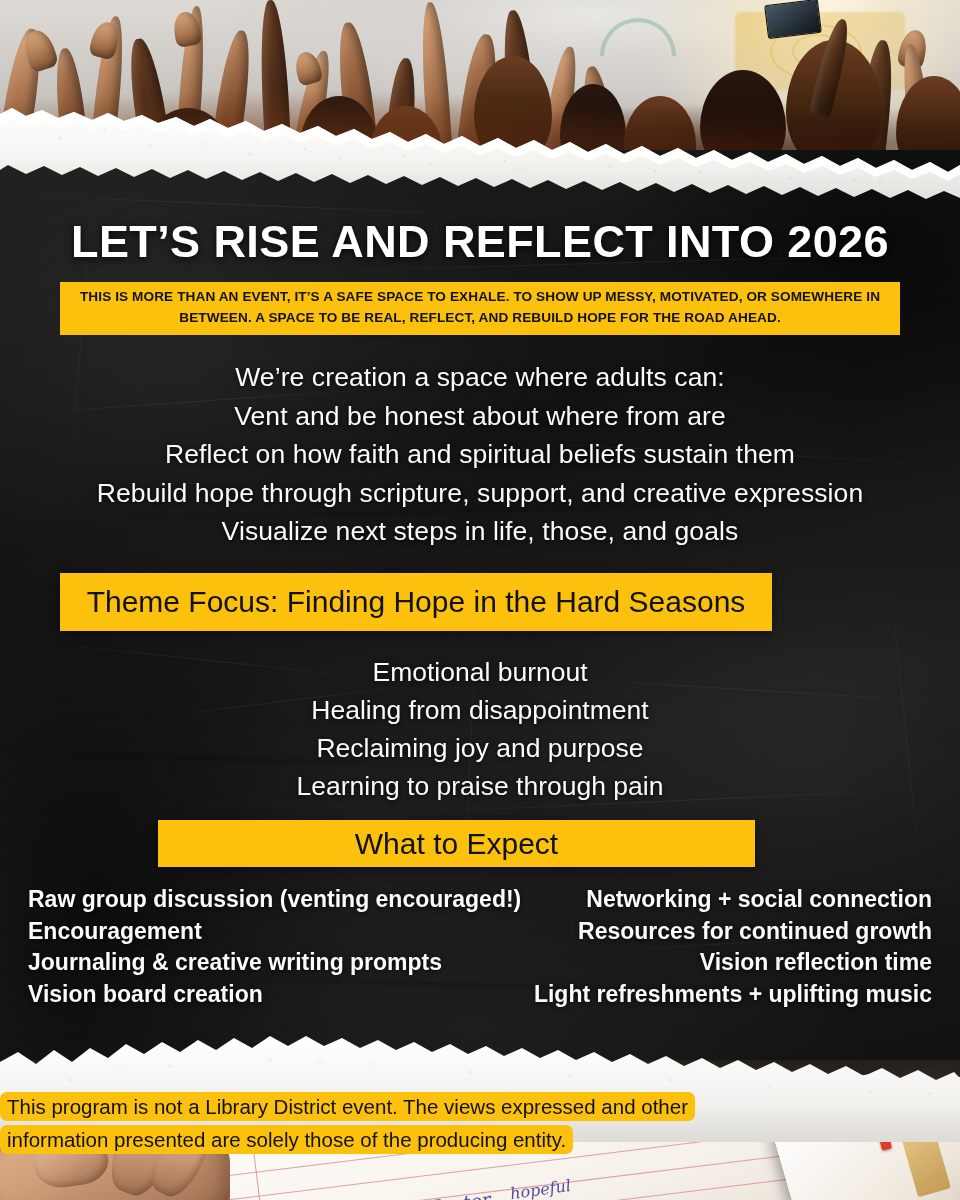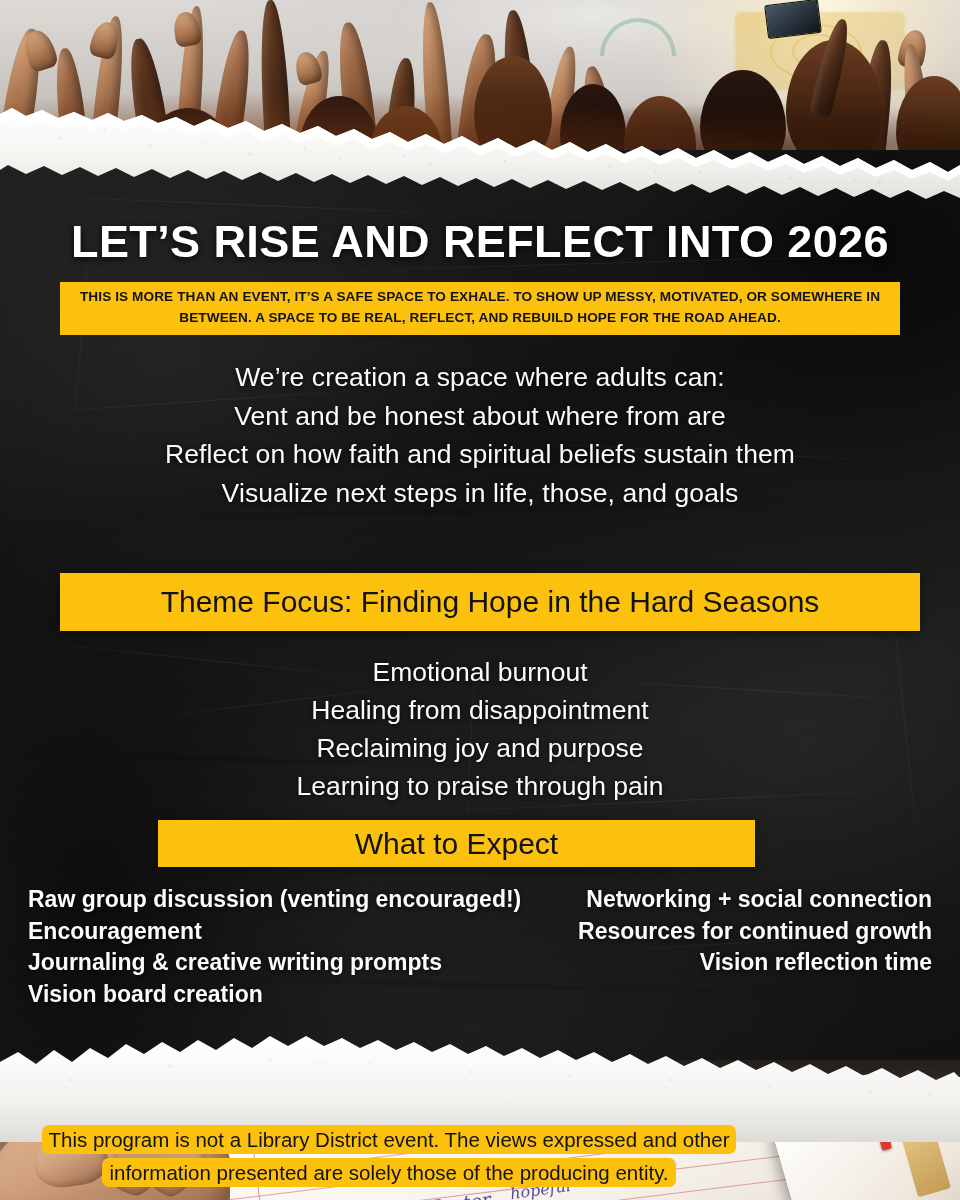--- a/index.html
+++ b/index.html
@@ -273,21 +273,21 @@
   .band {
     position: absolute;
     background: #fcc10d;
     box-sizing: border-box;
     text-align: center;
     color: #121212;
     box-shadow: 0 2px 9px rgba(0,0,0,0.5);
   }
   .band-theme {
     left: 60px; top: 573px;
-    width: 860px; height: 58px;
+    width: 712px; height: 58px;
     line-height: 58px;
     font-size: 30px;
   }
   .band-expect {
     left: 158px; top: 820px;
     width: 597px; height: 47px;
     line-height: 47px;
     font-size: 30px;
   }
 
@@ -317,23 +317,21 @@
     text-shadow: 0 1px 5px rgba(0,0,0,0.8);
   }
   .col-left { text-align: left; }
   .col-right { text-align: right; }
   .expect-line { white-space: nowrap; font-weight: bold; }
 
   .disclaimer {
     position: absolute;
     left: 0; top: 1090px;
     width: 778px;
-    text-align: center;
     z-index: 60;
-    margin-top: 33px;
   }
   .disclaimer span {
     display: inline;
     background: #fcc10d;
     color: #121212;
     font-size: 20.5px;
     line-height: 33px;
     font-weight: normal;
     padding: 3px 7px;
     box-decoration-break: clone;
@@ -541,20 +539,21 @@
   <div class="content">
 
     <div class="headline">LET’S RISE AND REFLECT INTO 2026</div>
 
     <div class="subband">THIS IS MORE THAN AN EVENT,  IT’S A SAFE SPACE TO EXHALE. TO SHOW UP MESSY, MOTIVATED, OR SOMEWHERE IN BETWEEN. A SPACE TO BE REAL, REFLECT, AND REBUILD HOPE FOR THE ROAD AHEAD.</div>
 
     <div class="bodylist">
       <div>We’re creation a space where adults can:</div>
       <div>Vent and be honest about where from are</div>
       <div>Reflect on how faith and spiritual beliefs sustain them</div>
+      <div>Rebuild hope through scripture, support, and creative expression</div>
       <div>Visualize next steps in life, those, and goals</div>
     </div>
 
     <div class="band band-theme">Theme Focus: Finding Hope in the Hard Seasons</div>
 
     <div class="themelist">
       <div>Emotional burnout</div>
       <div>Healing from disappointment</div>
       <div>Reclaiming joy and purpose</div>
       <div>Learning to praise through pain</div>
@@ -566,20 +565,21 @@
       <div class="col-left">
         <div class="expect-line">Raw group discussion (venting encouraged!)</div>
         <div class="expect-line">Encouragement</div>
         <div class="expect-line">Journaling &amp; creative writing prompts</div>
         <div class="expect-line">Vision board creation</div>
       </div>
       <div class="col-right">
         <div class="expect-line">Networking + social connection</div>
         <div class="expect-line">Resources for continued growth</div>
         <div class="expect-line">Vision reflection time</div>
+        <div class="expect-line">Light refreshments + uplifting music</div>
       </div>
     </div>
 
     <div class="disclaimer">
       <span>This program is not a Library District event. The views expressed and other information presented are solely those of the producing entity.</span>
     </div>
 
   </div>
 </div>
 

